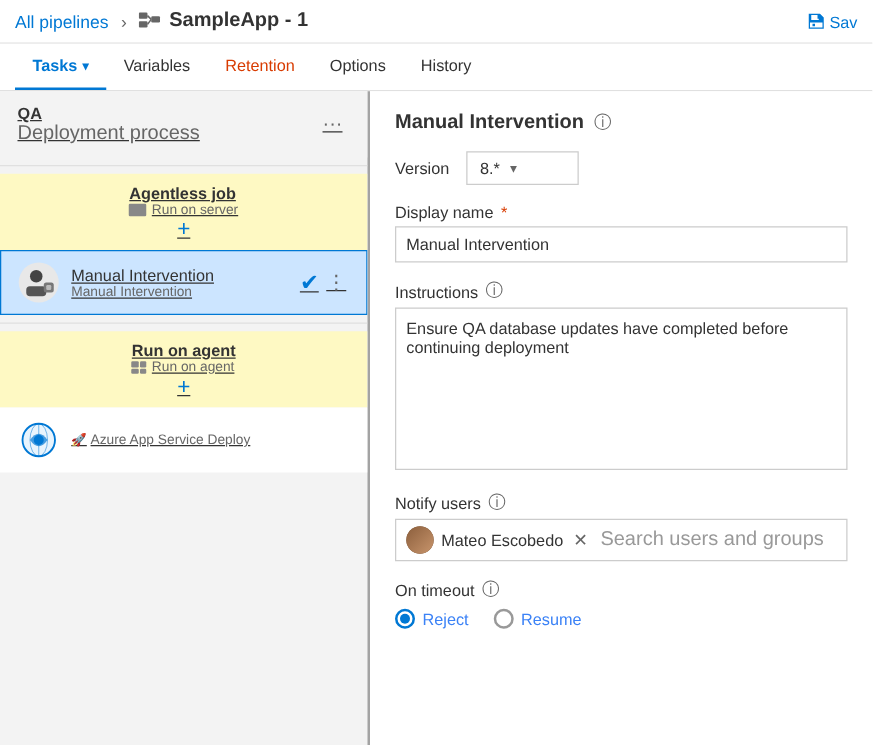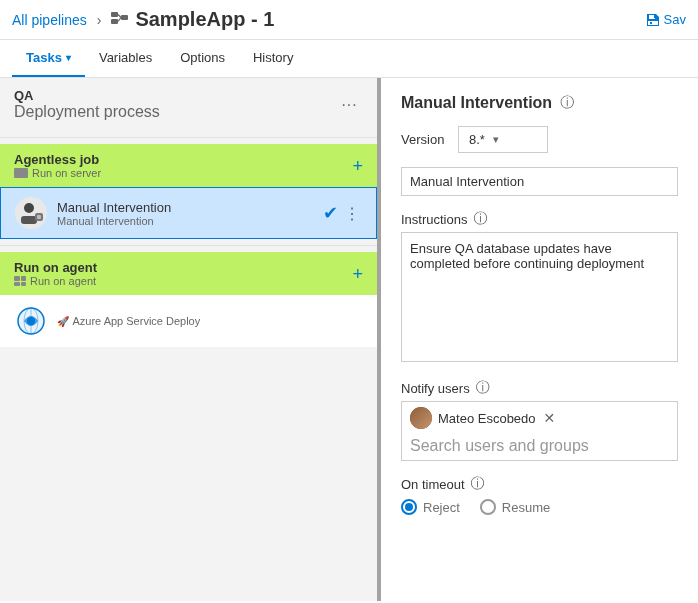--- a/index.html
+++ b/index.html
@@ -4,47 +4,47 @@
   <style>
     * { box-sizing: border-box; margin: 0; padding: 0; }
     body { font-family: 'Segoe UI', Arial, sans-serif; font-size: 13px; color: #333; background: #fff; width: 698px; height: 603px; overflow: hidden; }
 
     
     .header { display: flex; align-items: center; justify-content: space-between; padding: 8px 12px; border-bottom: 1px solid #e0e0e0; background: #fff; }
     .header-left { display: flex; align-items: center; gap: 6px; }
     .breadcrumb-link { color: #0078d4; font-size: 14px; text-decoration: none; cursor: pointer; }
     .breadcrumb-sep { color: #666; font-size: 14px; margin: 0 4px; }
     .pipeline-icon { color: #666; font-size: 14px; }
-    .header-title { font-size: 20px; font-weight: 600; color: #333; }
+    .header-title { font-size: 16px; font-weight: 600; color: #333; }
     .header-right { display: flex; align-items: center; gap: 8px; }
     .save-btn { display: flex; align-items: center; gap: 4px; color: #0078d4; font-size: 13px; cursor: pointer; background: none; border: none; }
 
     
     .nav-tabs { display: flex; align-items: center; padding: 0 12px; border-bottom: 1px solid #e0e0e0; background: #fff; }
     .nav-tab { padding: 10px 14px; font-size: 13px; color: #333; cursor: pointer; border-bottom: 2px solid transparent; text-decoration: none; display: flex; align-items: center; gap: 4px; }
     .nav-tab.active { color: #0078d4; border-bottom: 2px solid #0078d4; font-weight: 600; }
     .nav-tab.orange { color: #d83b01; }
     .tab-chevron { font-size: 10px; }
 
     
     .main { display: flex; height: calc(603px - 80px); }
 
     
-    .left-panel { width: 381px; background: #f3f3f3; border-right: 4px solid #a3a3a3; overflow-y: auto; flex-shrink: 0; }
+    .left-panel { width: 296px; background: #f3f3f3; border-right: 2px solid #a3a3a3; overflow-y: auto; flex-shrink: 0; text-decoration: underline; }
 
     
     .stage-header { display: flex; align-items: center; justify-content: space-between; padding: 10px 14px; background: #f3f3f3; }
     .stage-info { }
     .stage-name { font-size: 13px; font-weight: 600; color: #333; }
     .stage-sub { font-size: 16px; color: #666; }
     .ellipsis-btn { background: none; border: none; cursor: pointer; color: #666; font-size: 16px; padding: 2px 6px; }
 
     
     .job-section { margin: 6px 0; }
-    .job-header { display: flex; align-items: center; justify-content: space-between; padding: 8px 14px; background: #bef264; }
+    .job-header { display: flex; align-items: center; justify-content: space-between; padding: 8px 14px; background: #fef9c3; flex-direction: column; }
     .job-header-info { }
     .job-title { font-size: 13px; font-weight: 600; color: #333; }
     .job-sub { font-size: 11px; color: #666; display: flex; align-items: center; gap: 4px; }
     .job-icon { display: inline-block; width: 12px; height: 10px; background: #888; border-radius: 1px; }
     .add-btn { background: none; border: none; cursor: pointer; color: #0078d4; font-size: 18px; line-height: 1; }
 
     
     .task-item { display: flex; align-items: center; gap: 10px; padding: 9px 14px; background: #fff; border: 1px solid transparent; cursor: pointer; }
     .task-item.selected { background: #cce5ff; border-color: #0078d4; }
     .task-avatar { width: 32px; height: 32px; border-radius: 50%; background: #e8e8e8; display: flex; align-items: center; justify-content: center; flex-shrink: 0; overflow: hidden; }
@@ -84,21 +84,21 @@
     .user-name { font-size: 13px; color: #333; }
     .user-remove { background: none; border: none; cursor: pointer; color: #666; font-size: 14px; padding: 0 2px; }
     .search-placeholder { color: #999; font-size: 16px; cursor: pointer; }
 
     
     .radio-group { display: flex; align-items: center; gap: 20px; margin-top: 6px; }
     .radio-item { display: flex; align-items: center; gap: 6px; cursor: pointer; }
     .radio-outer { width: 16px; height: 16px; border-radius: 50%; border: 2px solid #0078d4; display: flex; align-items: center; justify-content: center; flex-shrink: 0; }
     .radio-inner { width: 8px; height: 8px; border-radius: 50%; background: #0078d4; }
     .radio-outer.empty { border-color: #999; }
-    .radio-label { font-size: 13px; color: #737373; }
+    .radio-label { font-size: 13px; color: #3b82f6; }
 
     
     .section-divider { border: none; border-top: 1px solid #e0e0e0; margin: 6px 0; }
   </style>
 </head>
 <body>
 
 <div class="header">
   <div class="header-left">
     <a class="breadcrumb-link">All pipelines</a>
@@ -123,20 +123,21 @@
     </button>
   </div>
 </div>
 
 <div class="nav-tabs">
   <a class="nav-tab active">
     <span>Tasks</span>
     <span class="tab-chevron">▾</span>
   </a>
   <a class="nav-tab">Variables</a>
+  <a class="nav-tab orange">Retention</a>
   <a class="nav-tab">Options</a>
   <a class="nav-tab">History</a>
 </div>
 
 <div class="main">
 
   <div class="left-panel">
 
     <div class="stage-header">
       <div class="stage-info">
@@ -232,20 +233,24 @@
       <span class="field-label" style="display:inline;margin-right:10px;">Version</span>
       <div class="version-select" style="display:inline-flex;">
         <div class="version-box">
           <span>8.*</span>
           <span class="version-chevron">▾</span>
         </div>
       </div>
     </div>
 
     <div class="field-row">
+      <div class="field-label">
+        <span>Display name</span>
+        <span class="required">*</span>
+      </div>
       <input class="text-input" type="text" value="Manual Intervention" style="">
     </div>
 
     <div class="field-row">
       <div class="field-label">
         <span>Instructions</span>
         <span class="info-icon">ⓘ</span>
       </div>
       <textarea class="textarea" style="">Ensure QA database updates have completed before continuing deployment</textarea>
     </div>

